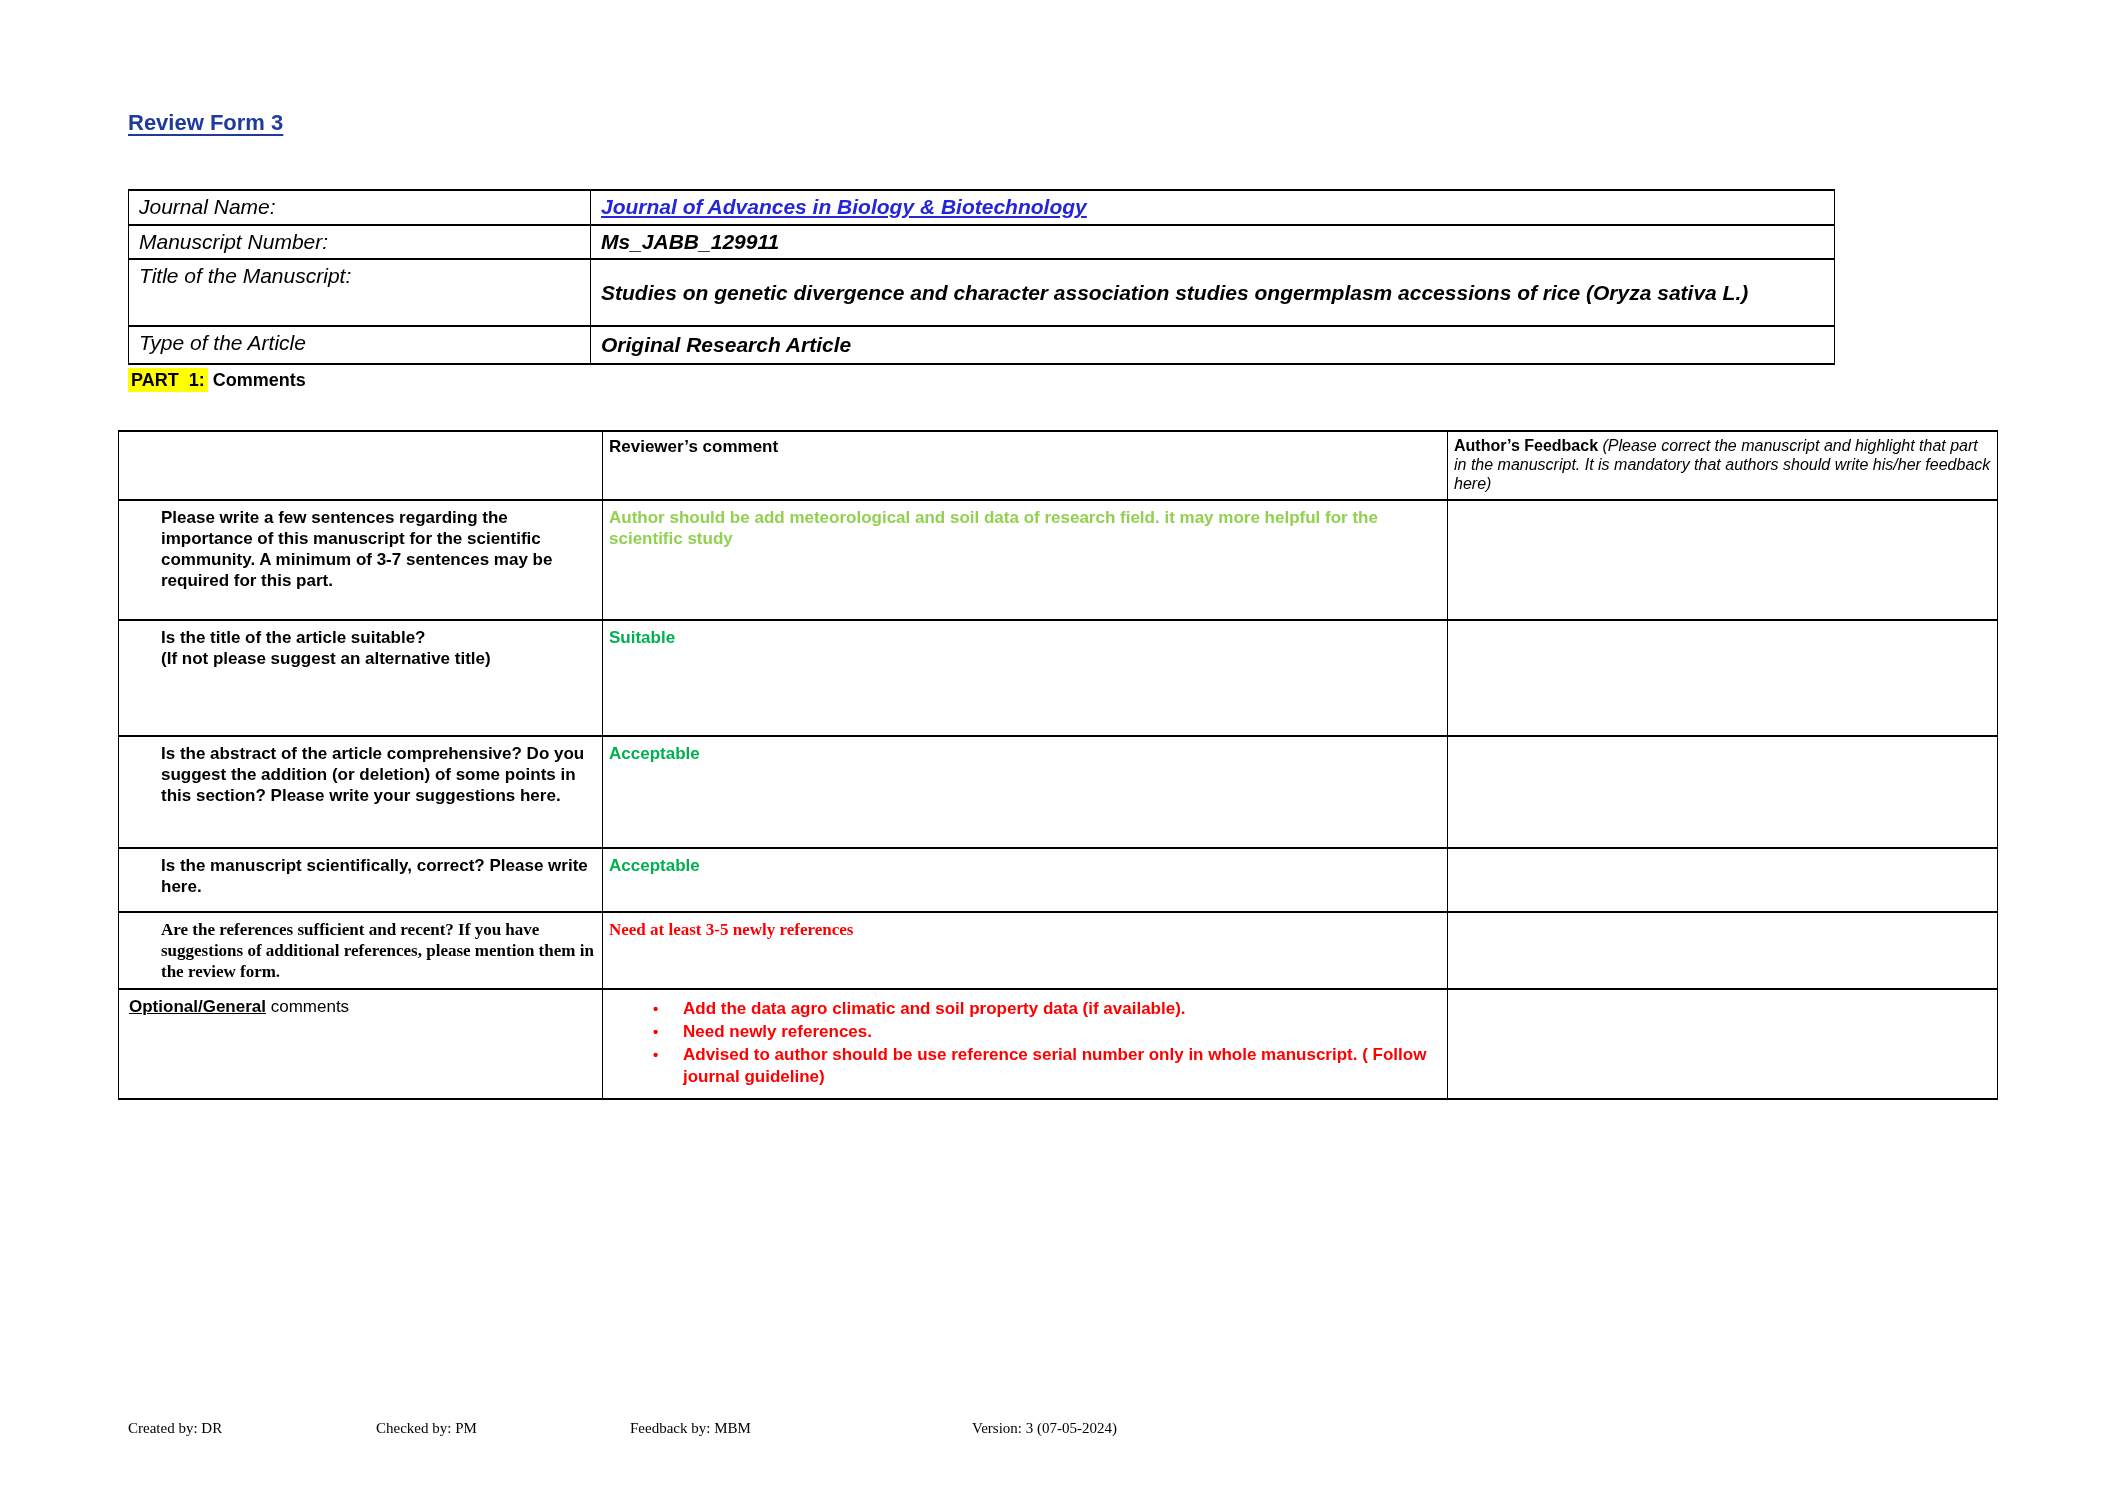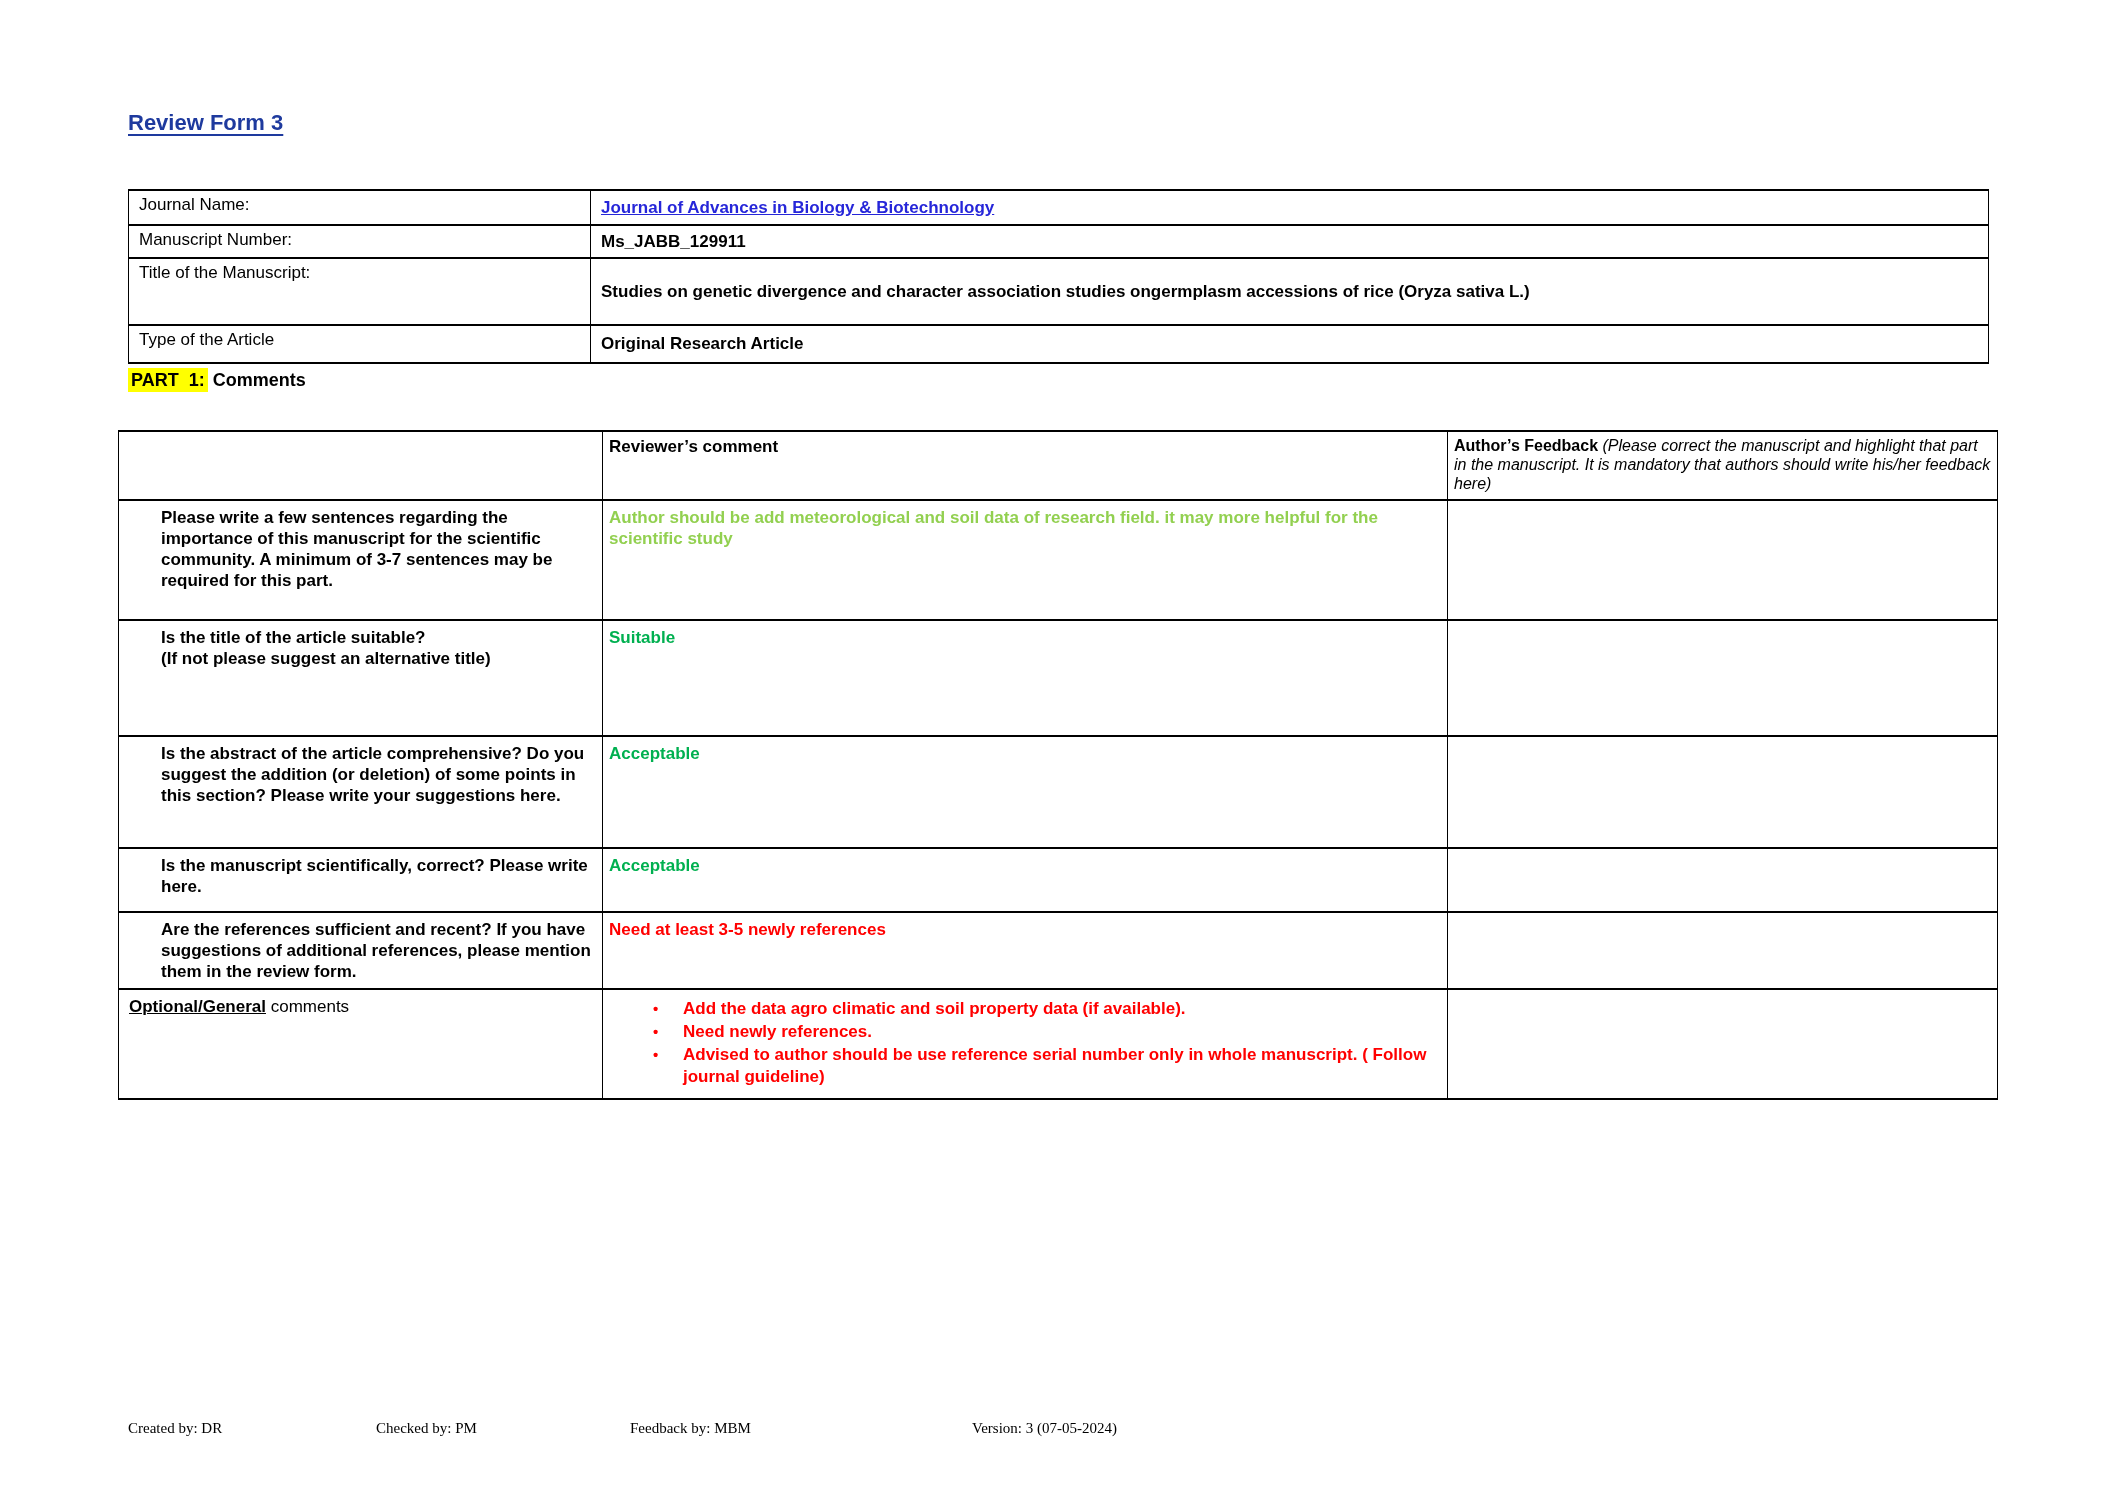--- a/index.html
+++ b/index.html
@@ -18,22 +18,22 @@
     color:var(--title_blue);
     text-decoration:underline;
     text-decoration-thickness:2px;
     text-underline-offset:4px;
     margin:0;
   }
   
   table{border-collapse:collapse;table-layout:fixed;}
   .info-table{
     position:absolute;left:128px;top:189px;
-    width:1861px;
-    font-size:17px;line-height:1.25;
+    width:1707px;
+    font-size:21px;line-height:1.25;font-style:italic;
   }
   .info-table td{
     border-left:1px solid #000;border-right:1px solid #000;
     border-top:2px solid #000;border-bottom:2px solid #000;
     padding:3px 10px;
     vertical-align:top;
   }
   .info-table td.val{vertical-align:middle;}
   .info-table .lbl{width:462px;font-weight:normal;}
   .info-table .bold-val{font-weight:bold;}
@@ -79,21 +79,21 @@
   td.q-flush .plain{font-weight:normal;}
   td.ans{font-weight:bold;}
   .g-light{color:var(--green_light);}
   .g-dark{color:var(--green_dark);}
   .red-plain{color:var(--red);font-weight:normal;}
   .ans-indent{padding-left:46px;}
   .r1 td{height:106px;}
   .r2 td{height:102px;}
   .r3 td{height:98px;}
   .r4 td{height:50px;}
-  .r5 td{height:54px;}
+  .r5 td{height:54px;font-family:Liberation Serif, serif;}
   .r6 td{height:62px;}
   .r7 td{height:96px;}
   
   ul.bullets{
     margin:2px 0 0 0;padding:0 0 0 42px;
     list-style:none;
     color:var(--red);font-weight:bold;line-height:22px;
   }
   ul.bullets li{position:relative;padding-left:32px;margin:0 0 1px 0;}
   ul.bullets li::before{

